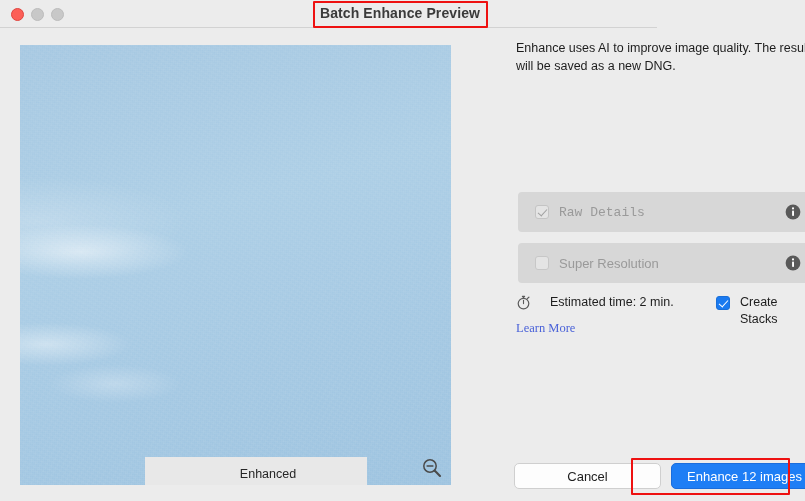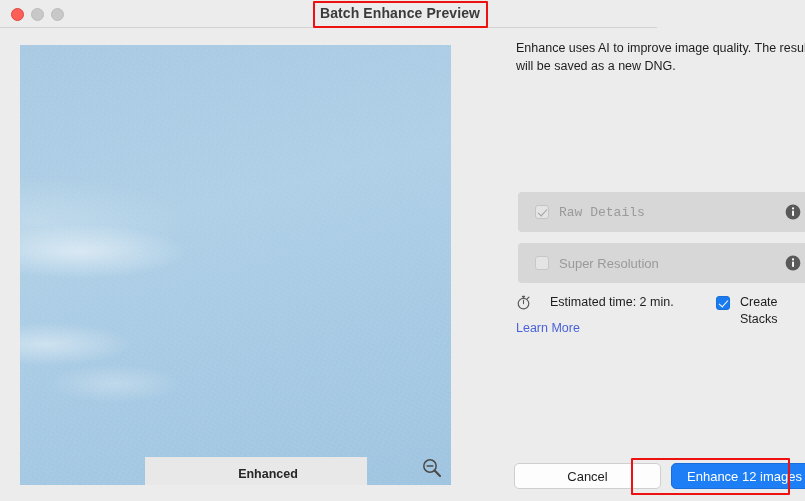--- a/index.html
+++ b/index.html
@@ -80,21 +80,21 @@
 
   #overlay-card {
     position: absolute;
     left: 125px; top: 412px;
     width: 222px; height: 68px;
     background: #e8e8e8;
     text-align: center;
     padding-top: 8px;
   }
   #overlay-title {
-    font-size: 12.5px; font-weight: bold; color: #262626;
+    font-size: 12.5px; font-weight: normal; color: #262626;
     line-height: 18px;
     margin-left: 24px;
   }
   #overlay-sub {
     font-size: 11.5px; color: #3a3a3a;
     line-height: 15.5px; padding: 3px 10px 0;
   }
 
   #zoom-icon {
     position: absolute; right: 8px; bottom: 6px;
@@ -223,20 +223,21 @@
     transform: rotate(42deg);
   }
   #stacks-label {
     position: absolute; left: 224px; top: 0;
     font-size: 12.5px; color: #1d1d1d; line-height: 17px;
   }
   #learn-more {
     position: absolute; left: 0; top: 281px;
     font-size: 12.5px; color: #4a62d8;
     cursor: pointer;
+    font-family: Liberation Serif, serif;
   }
 
   
   .btn {
     position: absolute;
     height: 26px;
     border-radius: 5px;
     font-size: 13px;
     line-height: 25px;
     text-align: center;

